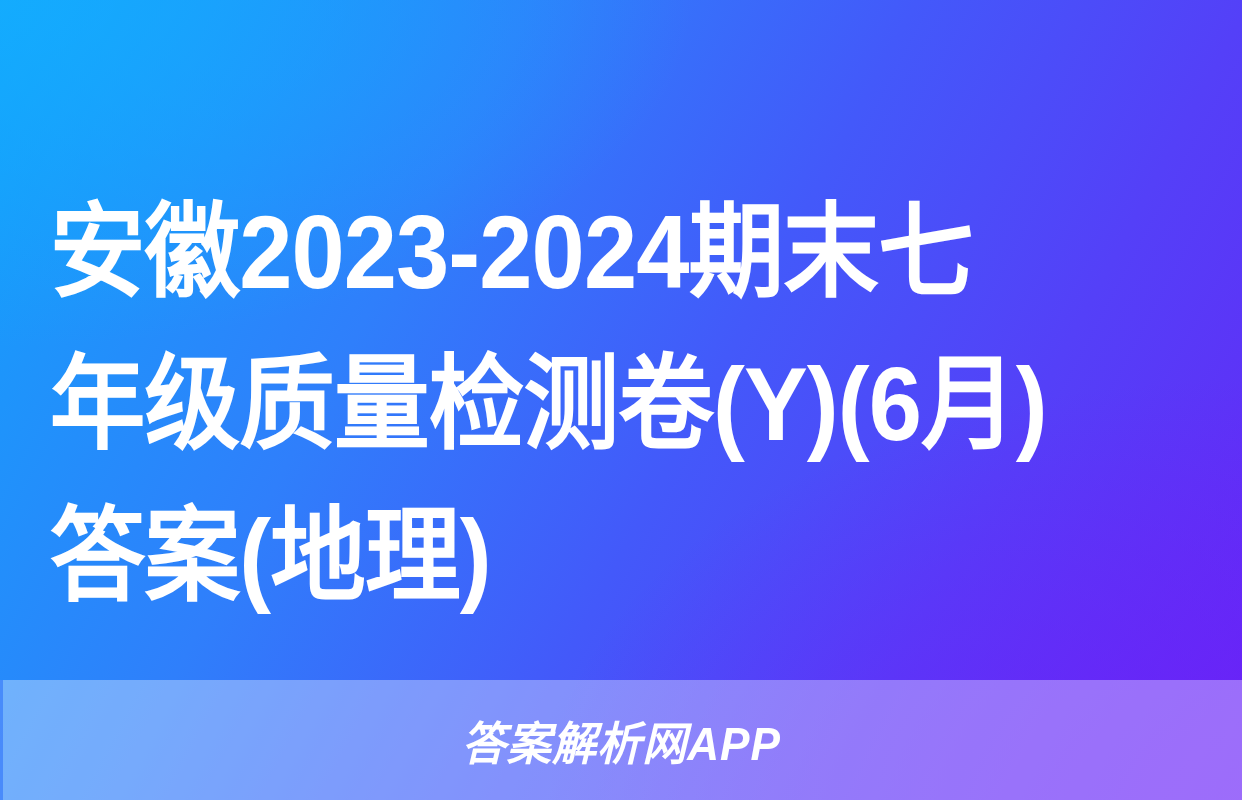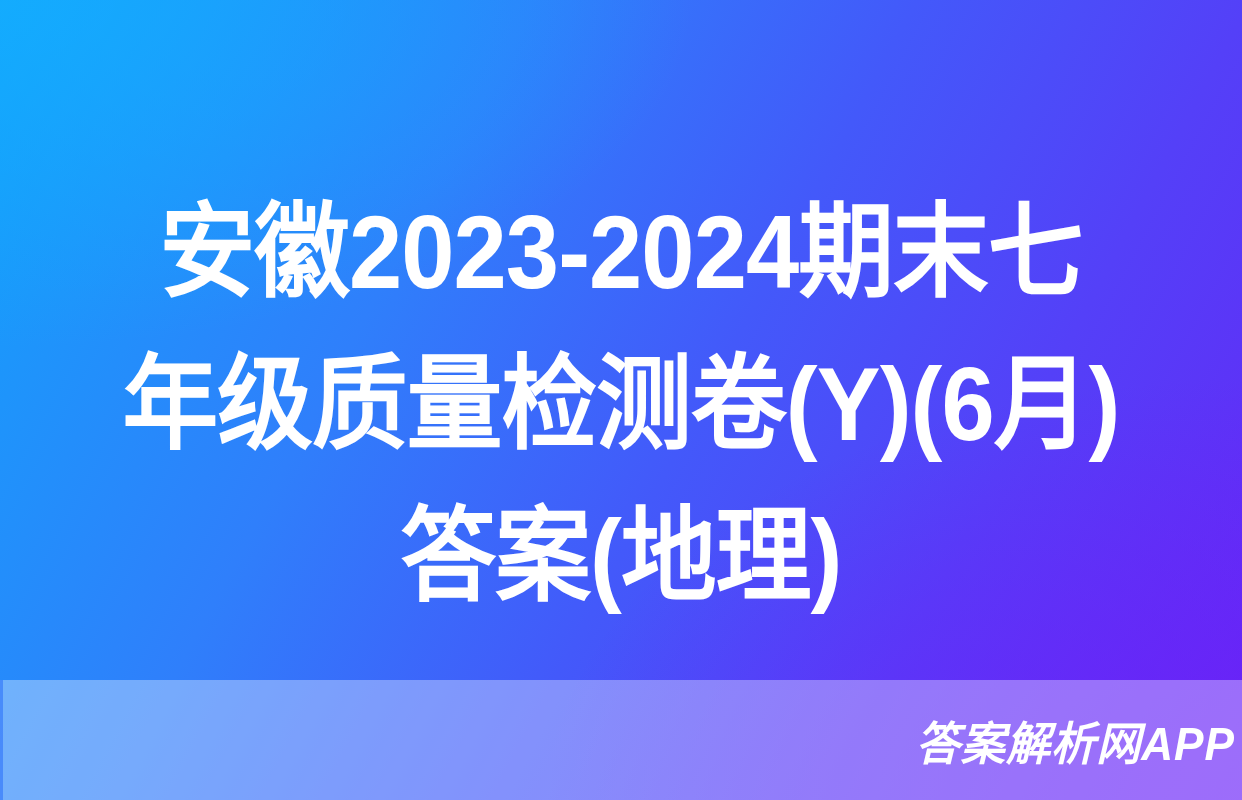--- a/index.html
+++ b/index.html
@@ -37,21 +37,21 @@
       radial-gradient(ellipse 85% 80% at 100% 100%, rgba(108,32,248,0.80) 0%, rgba(108,32,248,0) 66%);
     pointer-events: none;
   }
 
   
   .title-block {
     position: absolute;
     left: 0;
     right: 0;
     top: 176px;
-    text-align: center;
+    text-align: left;
     color: #ffffff;
     z-index: 3;
   }
 
   .title-line {
     display: block;
     font-size: 104px;
     line-height: 152px;
     font-weight: 700;
     letter-spacing: -1px;
@@ -66,21 +66,21 @@
   .footer-band {
     position: absolute;
     left: 0;
     right: 0;
     top: 680px;
     height: 120px;
     background: rgba(255, 255, 255, 0.34);
     z-index: 4;
     display: flex;
     align-items: center;
-    justify-content: flex-end;
+    justify-content: center;
   }
 
   .watermark {
     font-size: 46px;
     font-weight: 700;
     font-style: italic;
     letter-spacing: 1px;
     color: #ffffff;
     white-space: nowrap;
     transform: scaleX(0.96);

